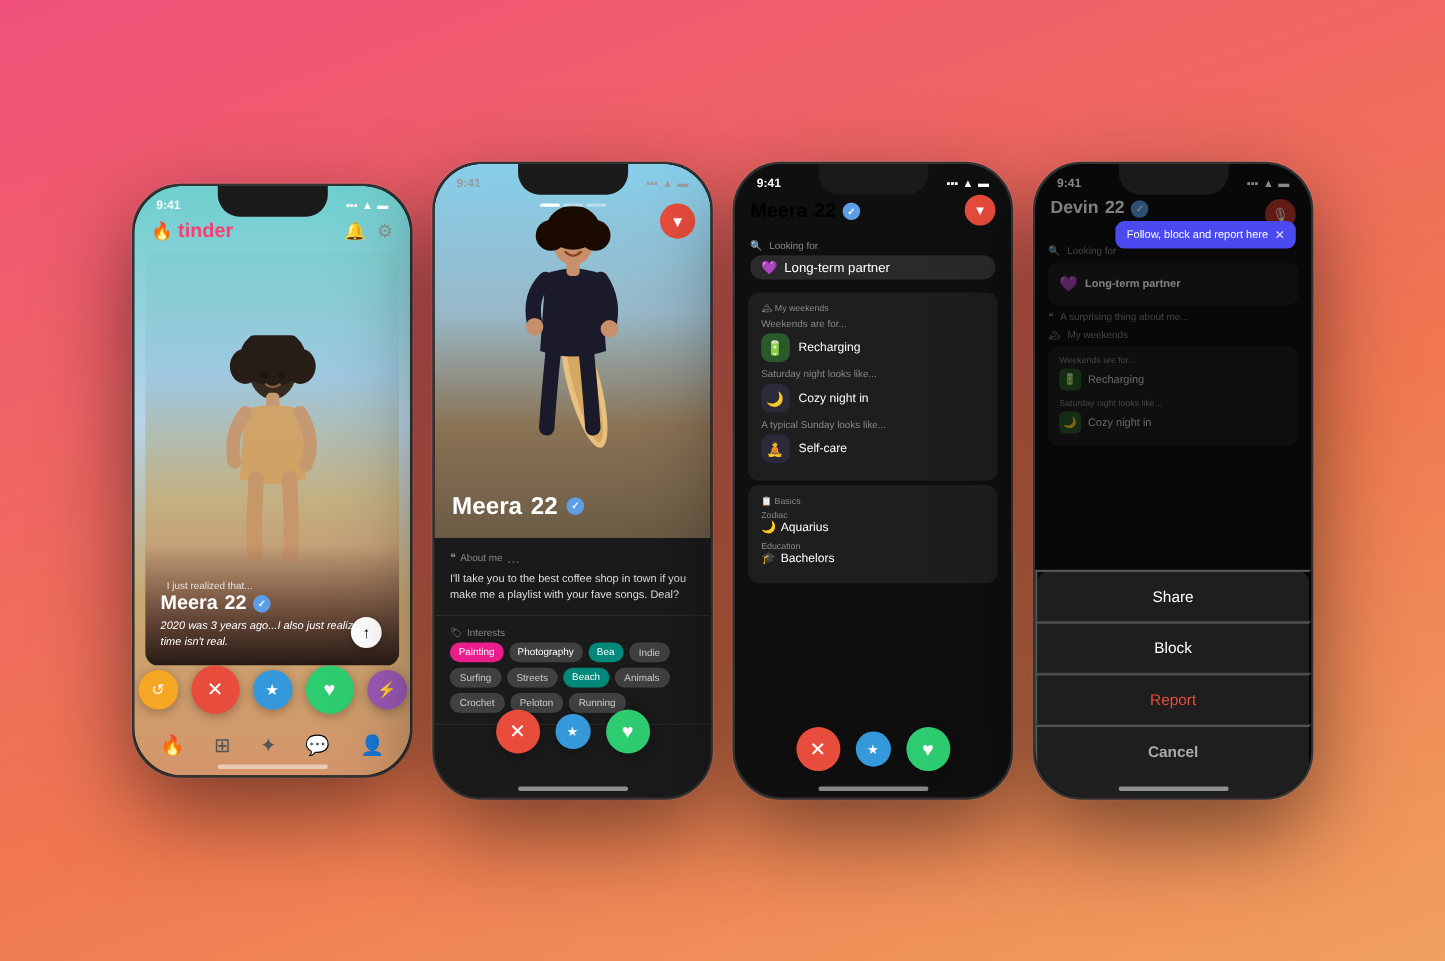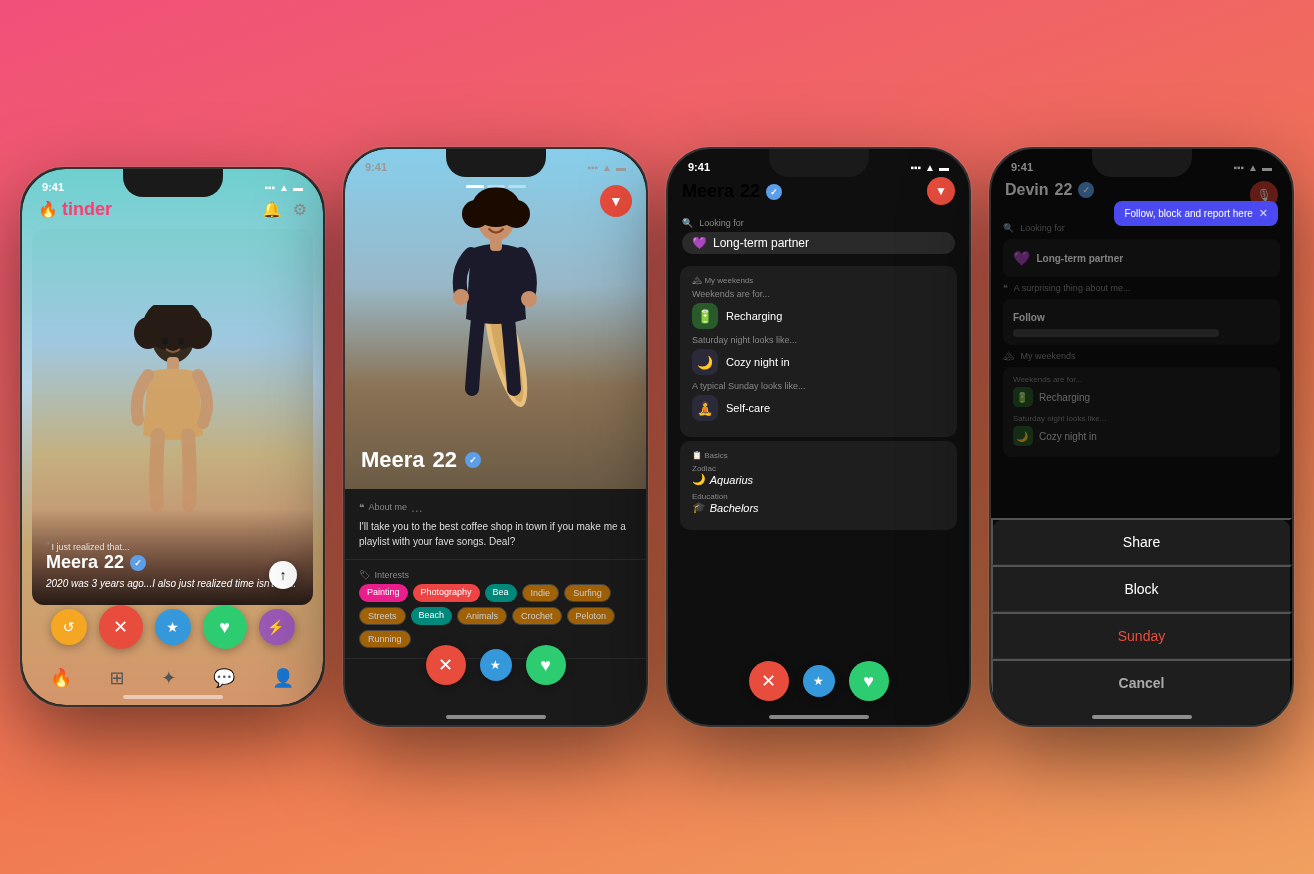--- a/index.html
+++ b/index.html
@@ -16,21 +16,21 @@
     }
 
     .phones-container {
       display: flex;
       gap: 18px;
       align-items: center;
       padding: 20px;
     }
 
     .phone {
-      width: 305px;
+      width: 255px;
       height: 540px;
       background: #1a1a1a;
       border-radius: 44px;
       border: 2px solid #333;
       position: relative;
       overflow: hidden;
       box-shadow: 0 30px 80px rgba(0,0,0,0.5), 0 0 0 1px rgba(255,255,255,0.1);
       padding-left: 14px;
     }
 
@@ -346,23 +346,23 @@
     }
 
     .tag {
       padding: 3px 8px;
       border-radius: 20px;
       font-size: 9px;
       color: white;
     }
 
     .tag-pink { background: #e91e8c; }
-    .tag-purple { background: #ef4444; }
+    .tag-purple { background: #404040; }
     .tag-teal { background: #00897b; }
-    .tag-dark { background: #a16207; color: #ccc; border: 1px solid #444; }
+    .tag-dark { background: #404040; color: #ccc; border: 1px solid #444; }
 
     .phone2-action-row {
       position: absolute;
       bottom: 40px;
       left: 0;
       right: 0;
       display: flex;
       justify-content: center;
       gap: 14px;
       align-items: center;
@@ -497,21 +497,20 @@
     }
 
     .basics-label {
       font-size: 8px;
       color: #888;
     }
 
     .basics-value {
       font-size: 11px;
       color: white;
-      font-style: italic;
     }
 
     
     .phone4-content {
       position: absolute;
       top: 0; left: 0; right: 0; bottom: 0;
       background: #111;
     }
 
     .phone4-detail-header {
@@ -1018,24 +1017,20 @@
             <div class="small-item">
               <span style="font-size:14px;">💜</span>
               <span class="small-card-title">Long-term partner</span>
             </div>
           </div>
 
           <div class="small-row">
             <span>❝</span>
             <span>A surprising thing about me...</span>
           </div>
-          <div class="small-card">
-            <span class="small-card-title">Follow</span>
-            <div style="height:8px;background:#444;border-radius:4px;margin-top:4px;width:80%;"></div>
-          </div>
 
           <div class="small-row">
             <span>🏔</span>
             <span>My weekends</span>
           </div>
           <div class="small-card">
             <div class="small-card-sub">Weekends are for...</div>
             <div class="small-item">
               <div class="small-icon-box">🔋</div>
               <span class="small-text">Recharging</span>
@@ -1046,21 +1041,21 @@
               <span class="small-text">Cozy night in</span>
             </div>
           </div>
         </div>
 
         <div class="dim-overlay"></div>
 
         <div class="action-sheet">
           <button class="action-sheet-btn">Share</button>
           <button class="action-sheet-btn">Block</button>
-          <button class="action-sheet-btn report">Sunday</button>
+          <button class="action-sheet-btn report">Report</button>
           <button class="action-sheet-btn cancel">Cancel</button>
         </div>
       </div>
     </div>
     <div class="home-indicator"></div>
   </div>
 
 </div>
 
 </body></html>

